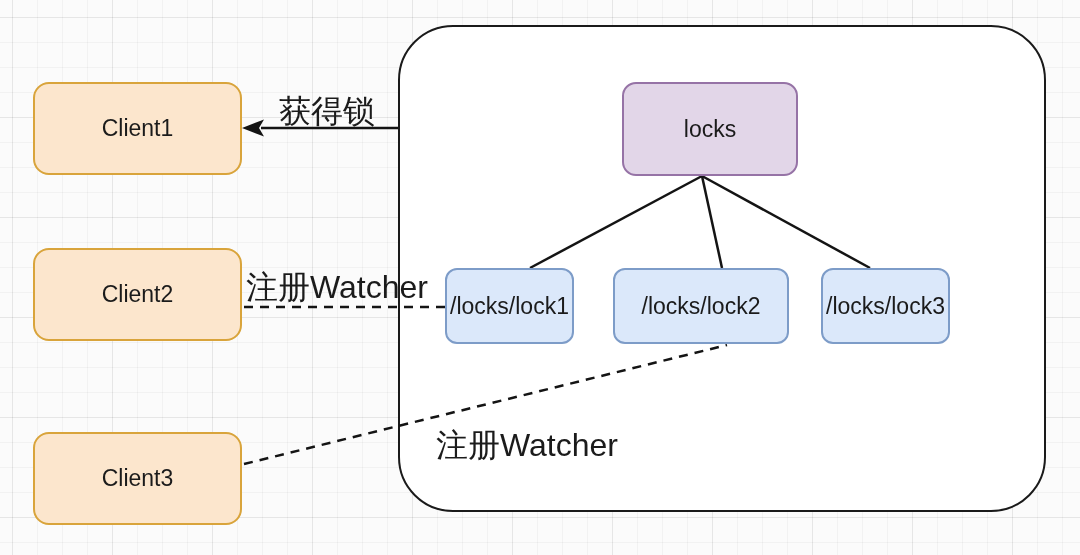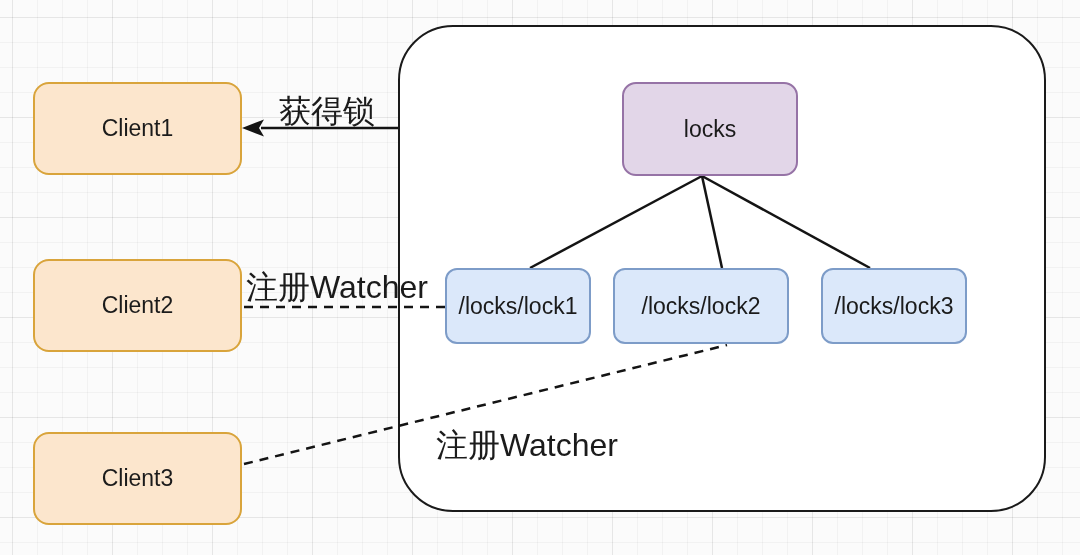--- a/index.html
+++ b/index.html
@@ -49,21 +49,21 @@
   .root-node {
     left: 616px; top: 82px;
     width: 176px; height: 94px;
     background: var(--root-fill);
     border: 2px solid var(--root-border);
     border-radius: 14px;
     margin-left: 6px;
   }
   .lock-node {
     top: 268px;
-    width: 146px; height: 76px;
+    width: 129px; height: 76px;
     background: var(--lock-fill);
     border: 2px solid var(--lock-border);
     border-radius: 12px;
   }
   .container-box {
     left: 398px; top: 25px;
     width: 648px; height: 487px;
     background: #ffffff;
     border: 2.5px solid var(--container-border);
     border-radius: 55px;
@@ -98,21 +98,21 @@
   <line class="edge" x1="398" y1="128" x2="261" y2="128"></line>
   <polygon class="arrowhead" points="242,128 264,119.5 259,128 264,136.5"></polygon>
 
   <line class="edge dashed" x1="244" y1="307" x2="445" y2="307"></line>
   <line class="edge dashed" x1="244" y1="464" x2="727" y2="345"></line>
 </svg>
 
 <div class="abs node client-node" style="top:82px">
   <span>Client1</span>
 </div>
-<div class="abs node client-node" style="top:259px">
+<div class="abs node client-node" style="top:248px">
   <span>Client2</span>
 </div>
 <div class="abs node client-node" style="top:432px">
   <span>Client3</span>
 </div>
 
 <div class="abs node root-node">
   <span>locks</span>
 </div>
 

